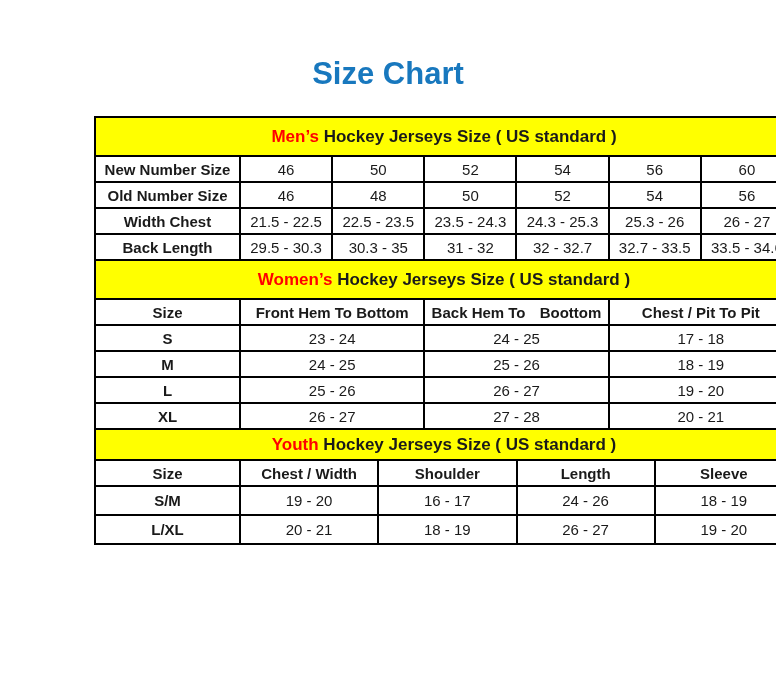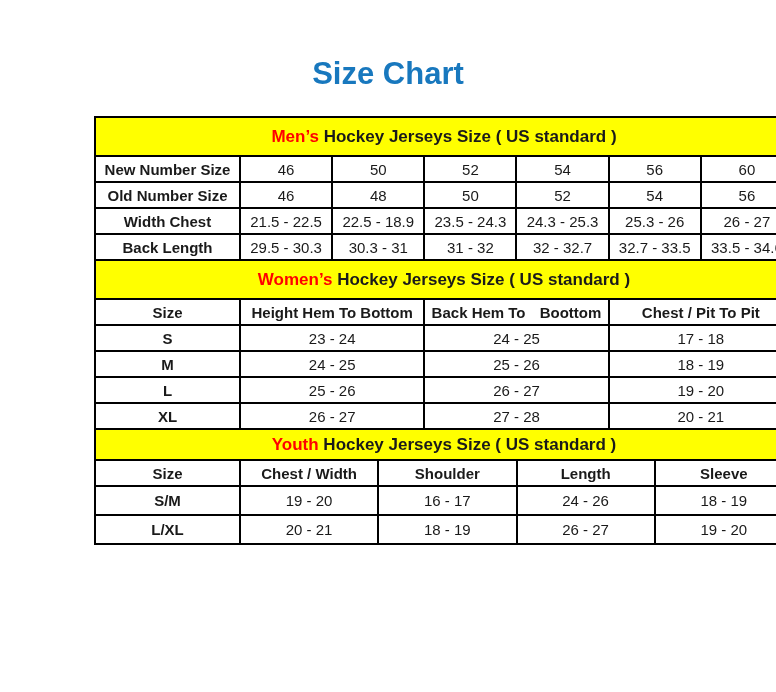--- a/index.html
+++ b/index.html
@@ -107,30 +107,30 @@
           <td>46</td>
           <td>48</td>
           <td>50</td>
           <td>52</td>
           <td>54</td>
           <td>56</td>
         </tr>
         <tr>
           <td class="rowlabel">Width Chest</td>
           <td>21.5 - 22.5</td>
-          <td>22.5 - 18.9</td>
+          <td>22.5 - 23.5</td>
           <td>23.5 - 24.3</td>
           <td>24.3 - 25.3</td>
           <td>25.3 - 26</td>
           <td>26 - 27</td>
         </tr>
         <tr>
           <td class="rowlabel">Back Length</td>
           <td>29.5 - 30.3</td>
-          <td>30.3 - 31</td>
+          <td>30.3 - 35</td>
           <td>31 - 32</td>
           <td>32 - 32.7</td>
           <td>32.7 - 33.5</td>
           <td>33.5 - 34.6</td>
         </tr>
       </tbody>
   </table>
 
   <table class="size-table t-womens">
       <colgroup>
@@ -138,21 +138,21 @@
         <col>
         <col>
         <col>
       </colgroup>
     <thead>
       <tr>
         <td class="band-cell" colspan="4"><span class="band-accent">Women’s</span><span> Hockey Jerseys Size ( US standard )</span></td>
       </tr>
       <tr class="header-row">
           <th>Size</th>
-          <th>Height Hem To Bottom</th>
+          <th>Front Hem To Bottom</th>
           <th>Back Hem To <span class="wavy">Boottom</span></th>
           <th>Chest / Pit To Pit</th>
         </tr>
     </thead>
     <tbody>
         <tr>
           <td class="rowlabel">S</td>
           <td>23 - 24</td>
           <td>24 - 25</td>
           <td>17 - 18</td>

